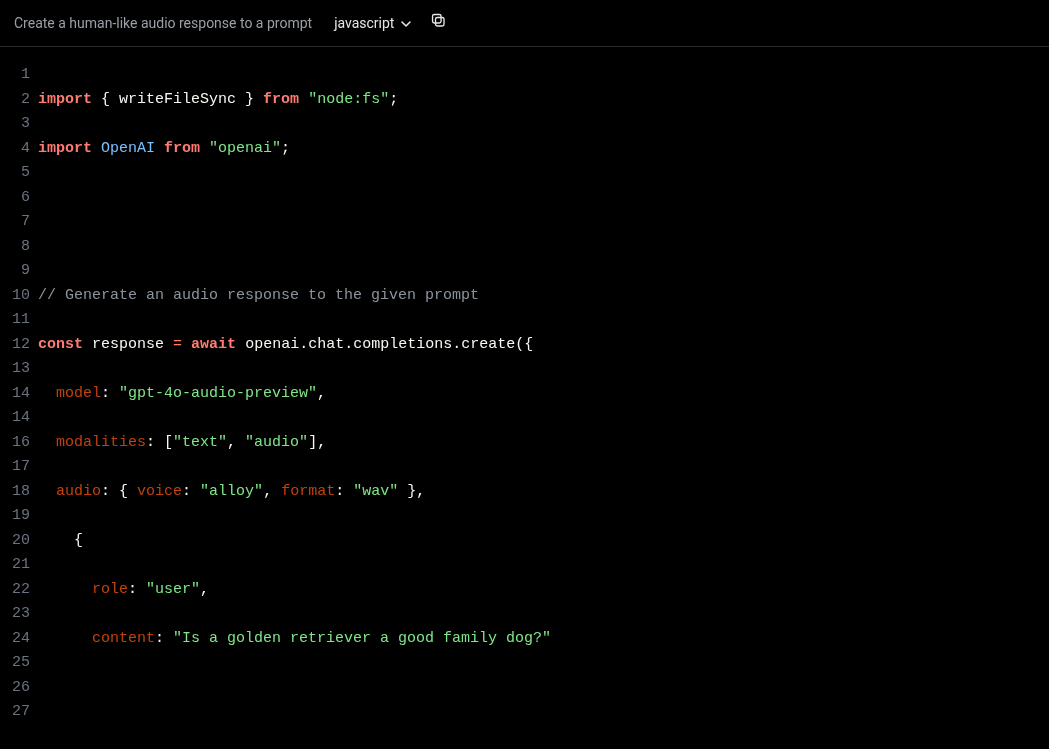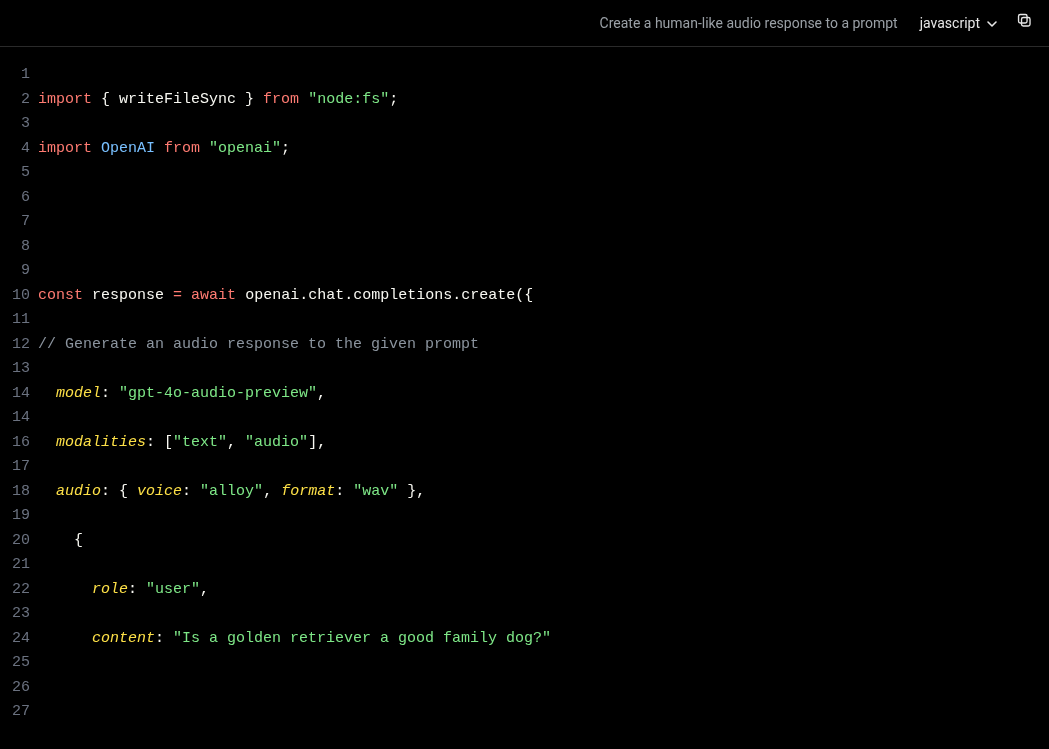--- a/index.html
+++ b/index.html
@@ -13,21 +13,21 @@
   }
   .container {
     width: 100%;
     height: 100%;
     display: flex;
     flex-direction: column;
   }
   .header {
     display: flex;
     align-items: center;
-    justify-content: flex-end;
+    justify-content: flex-start;
     padding: 12px 16px 12px 14px;
     border-bottom: 1px solid #2a2a2a;
   }
   .header-title {
     color: #9aa0a6;
     font-size: 14px;
     font-family: -apple-system, BlinkMacSystemFont, "Segoe UI", Roboto, Helvetica, Arial, sans-serif;
   }
   .header-right {
     display: flex;
@@ -70,27 +70,27 @@
     user-select: none;
   }
   .gutter div { height: 24.5px; }
   .code {
     flex: 1;
     white-space: pre;
     color: #f8f8f2;
   }
   .code div { height: 24.5px; }
   
-  .k  { color: #ff7b72; }   
+  .k  { color: #ff7b72; font-weight: bold; }   
   .fn { color: #f8f8f2; text-align: center; }   
   .s  { color: #7ee787; }   
   .c  { color: #8b949e; }   
   .p  { color: #f8f8f2; }   
   .op { color: #ff7b72; }   
-  .pr { color: #fde047; font-style: italic; }   
+  .pr { color: #c2410c; }   
   .bl { color: #79c0ff; }   
 </style>
 </head>
 <body>
 
 <div class="container">
 
   <div class="header">
     <div class="header-title">Create a human-like audio response to a prompt</div>
     <div class="header-right">
@@ -141,22 +141,22 @@
         <div>24</div>
         <div>25</div>
         <div>26</div>
         <div>27</div>
       </div>
     <div class="code" id="code">
 <div><span class="k">import</span> <span class="p">{ </span><span class="fn">writeFileSync</span><span class="p"> }</span> <span class="k">from</span> <span class="s">"node:fs"</span><span class="p">;</span></div>
 <div><span class="k">import</span> <span class="bl">OpenAI</span> <span class="k">from</span> <span class="s">"openai"</span><span class="p">;</span></div>
 <div></div>
 <div></div>
+<div><span class="c">// Generate an audio response to the given prompt</span></div>
 <div><span class="k">const</span> <span class="fn">response</span> <span class="op">=</span> <span class="k">await</span> <span class="fn">openai.chat.completions.create({</span></div>
-<div><span class="c">// Generate an audio response to the given prompt</span></div>
 <div>  <span class="pr">model</span><span class="p">:</span> <span class="s">"gpt-4o-audio-preview"</span><span class="p">,</span></div>
 <div>  <span class="pr">modalities</span><span class="p">:</span> <span class="p">[</span><span class="s">"text"</span><span class="p">, </span><span class="s">"audio"</span><span class="p">],</span></div>
 <div>  <span class="pr">audio</span><span class="p">:</span> <span class="p">{ </span><span class="pr">voice</span><span class="p">: </span><span class="s">"alloy"</span><span class="p">, </span><span class="pr">format</span><span class="p">: </span><span class="s">"wav"</span><span class="p"> },</span></div>
 <div>    <span class="p">{</span></div>
 <div>      <span class="pr">role</span><span class="p">:</span> <span class="s">"user"</span><span class="p">,</span></div>
 <div>      <span class="pr">content</span><span class="p">:</span> <span class="s">"Is a golden retriever a good family dog?"</span></div>
 
 
 
 

